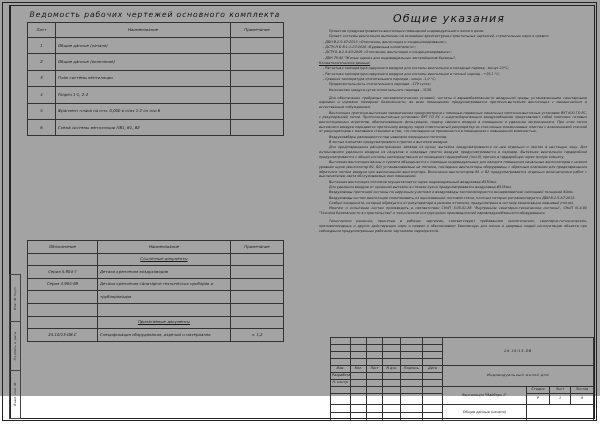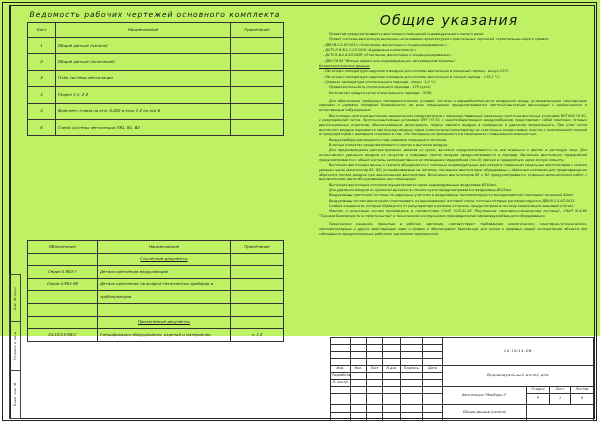--- a/index.html
+++ b/index.html
@@ -1,21 +1,21 @@
 <!DOCTYPE html>
 <html><head>
 <meta charset="utf-8">
 <style>
   html,body{margin:0;padding:0;background:#ffffff;}
   body{
     width:600px;height:424px;overflow:hidden;
     font-family:"DejaVu Sans","Liberation Sans",sans-serif;
     color:#111;
   }
-  .sheet{position:relative;width:600px;height:336px;background:#bef264;}
+  .sheet{position:relative;width:600px;height:396px;background:#a3a3a3;}
 
   
   .outer-border{position:absolute;left:2px;top:2px;width:595px;height:419px;border:1px solid #222;box-sizing:border-box;}
   .inner-border{position:absolute;left:9px;top:5px;width:586px;height:414px;border:1px solid #222;border-left-width:2px;box-sizing:border-box;}
   .left-margin-frame{position:absolute;left:9px;top:274px;width:12px;height:145px;border:1px solid #444;box-sizing:border-box;}
   .lm-row{border-bottom:1px solid #444;box-sizing:border-box;position:relative;}
   .lm-row:last-child{border-bottom:none;}
   .lm-txt{
     position:absolute;left:50%;top:50%;
     transform:translate(-50%,-50%) rotate(-90deg);
@@ -50,21 +50,21 @@
 
   
   #tbl-docs{position:absolute;left:27px;top:240px;width:256px;}
   #tbl-docs td,#tbl-docs th{height:11.6px;}
 
   
   .notes{
     position:absolute;left:305px;top:12px;width:288px;
   }
   .notes-title{
-    text-align:center;font-style:italic;font-size:14px;letter-spacing:1.1px;
+    text-align:center;font-style:italic;font-size:11px;letter-spacing:1.1px;
     margin-bottom:4px;color:#111;
   }
   .np{
     font-style:italic;font-size:3.35px;line-height:1.42;color:#1c1c1c;
     text-align:justify;margin:0 0 0.6px 0;padding:0 6px 0 14px;
     white-space:normal;
   }
   .np.ind{text-indent:10px;}
   .np.noind{text-indent:0;padding-left:18px;}
   .np.gap{margin-top:3.4px;}

